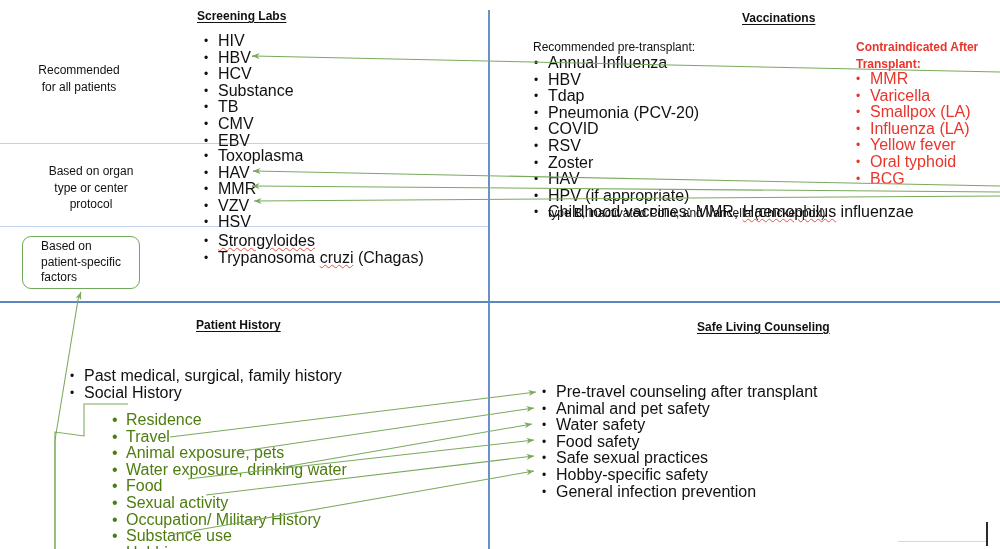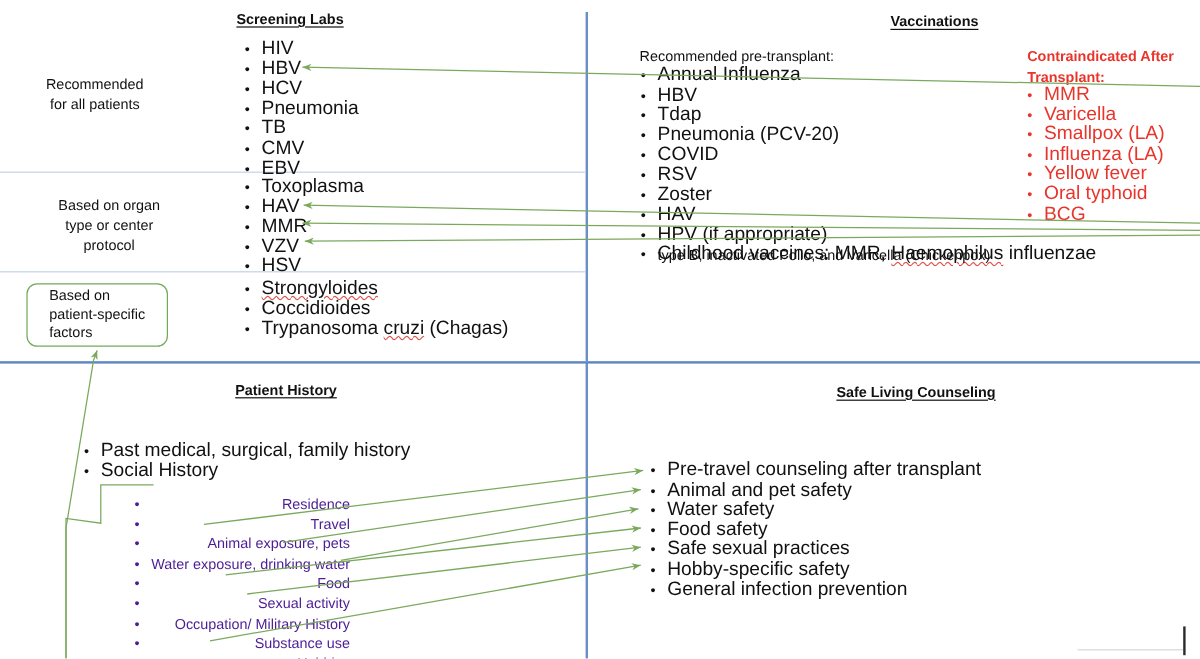--- a/index.html
+++ b/index.html
@@ -113,25 +113,24 @@
     text-decoration-style:wavy;
     text-decoration-color:#e0554b;
     text-decoration-thickness:1px;
     text-underline-offset:1px;
   }
 
   
   .sublist{position:absolute;}
   .sublist .bi{
     position:relative;
-    font-size:12px;
+    font-size:16px;
     line-height:16.6px;
     white-space:nowrap;
-    color:#4c1d95;
-    text-align:right;
+    color:#4d7c0f;
   }
   .sublist .bi::before{
     content:"\2022";
     position:absolute;
     left:-14px;
     top:0;
   }
 
   
   #wires{
@@ -170,21 +169,21 @@
 
   <div class="band-label" style="left:13px;top:62px;width:132px;">
     <div>Recommended</div>
     <div>for all patients</div>
   </div>
 
   <div class="blist" style="left:218px;top:33px;">
     <div class="bi">HIV</div>
     <div class="bi">HBV</div>
     <div class="bi">HCV</div>
-    <div class="bi">Pneumonia</div>
+    <div class="bi">Substance</div>
     <div class="bi">TB</div>
     <div class="bi">CMV</div>
     <div class="bi">EBV</div>
   </div>
 
   <div class="band-label" style="left:25px;top:163px;width:132px;">
     <div>Based on organ</div>
     <div>type or center</div>
     <div>protocol</div>
   </div>
@@ -201,23 +200,20 @@
     <div>
       <div>Based on</div>
       <div>patient-specific</div>
       <div>factors</div>
     </div>
   </div>
 
   <div class="blist" style="left:218px;top:233px;">
     <div class="bi">
       <span class="sq">Strongyloides</span>
-    </div>
-    <div class="bi">
-      <span>Coccidioides</span>
     </div>
     <div class="bi">
       <span>Trypanosoma <span class="sq">cruzi</span> (Chagas)</span>
     </div>
   </div>
 
   <div class="q-heading" style="left:742px;top:11px;">Vaccinations</div>
 
   <div class="plain" style="position:absolute;left:533px;top:39px;">Recommended pre-transplant:</div>
 

